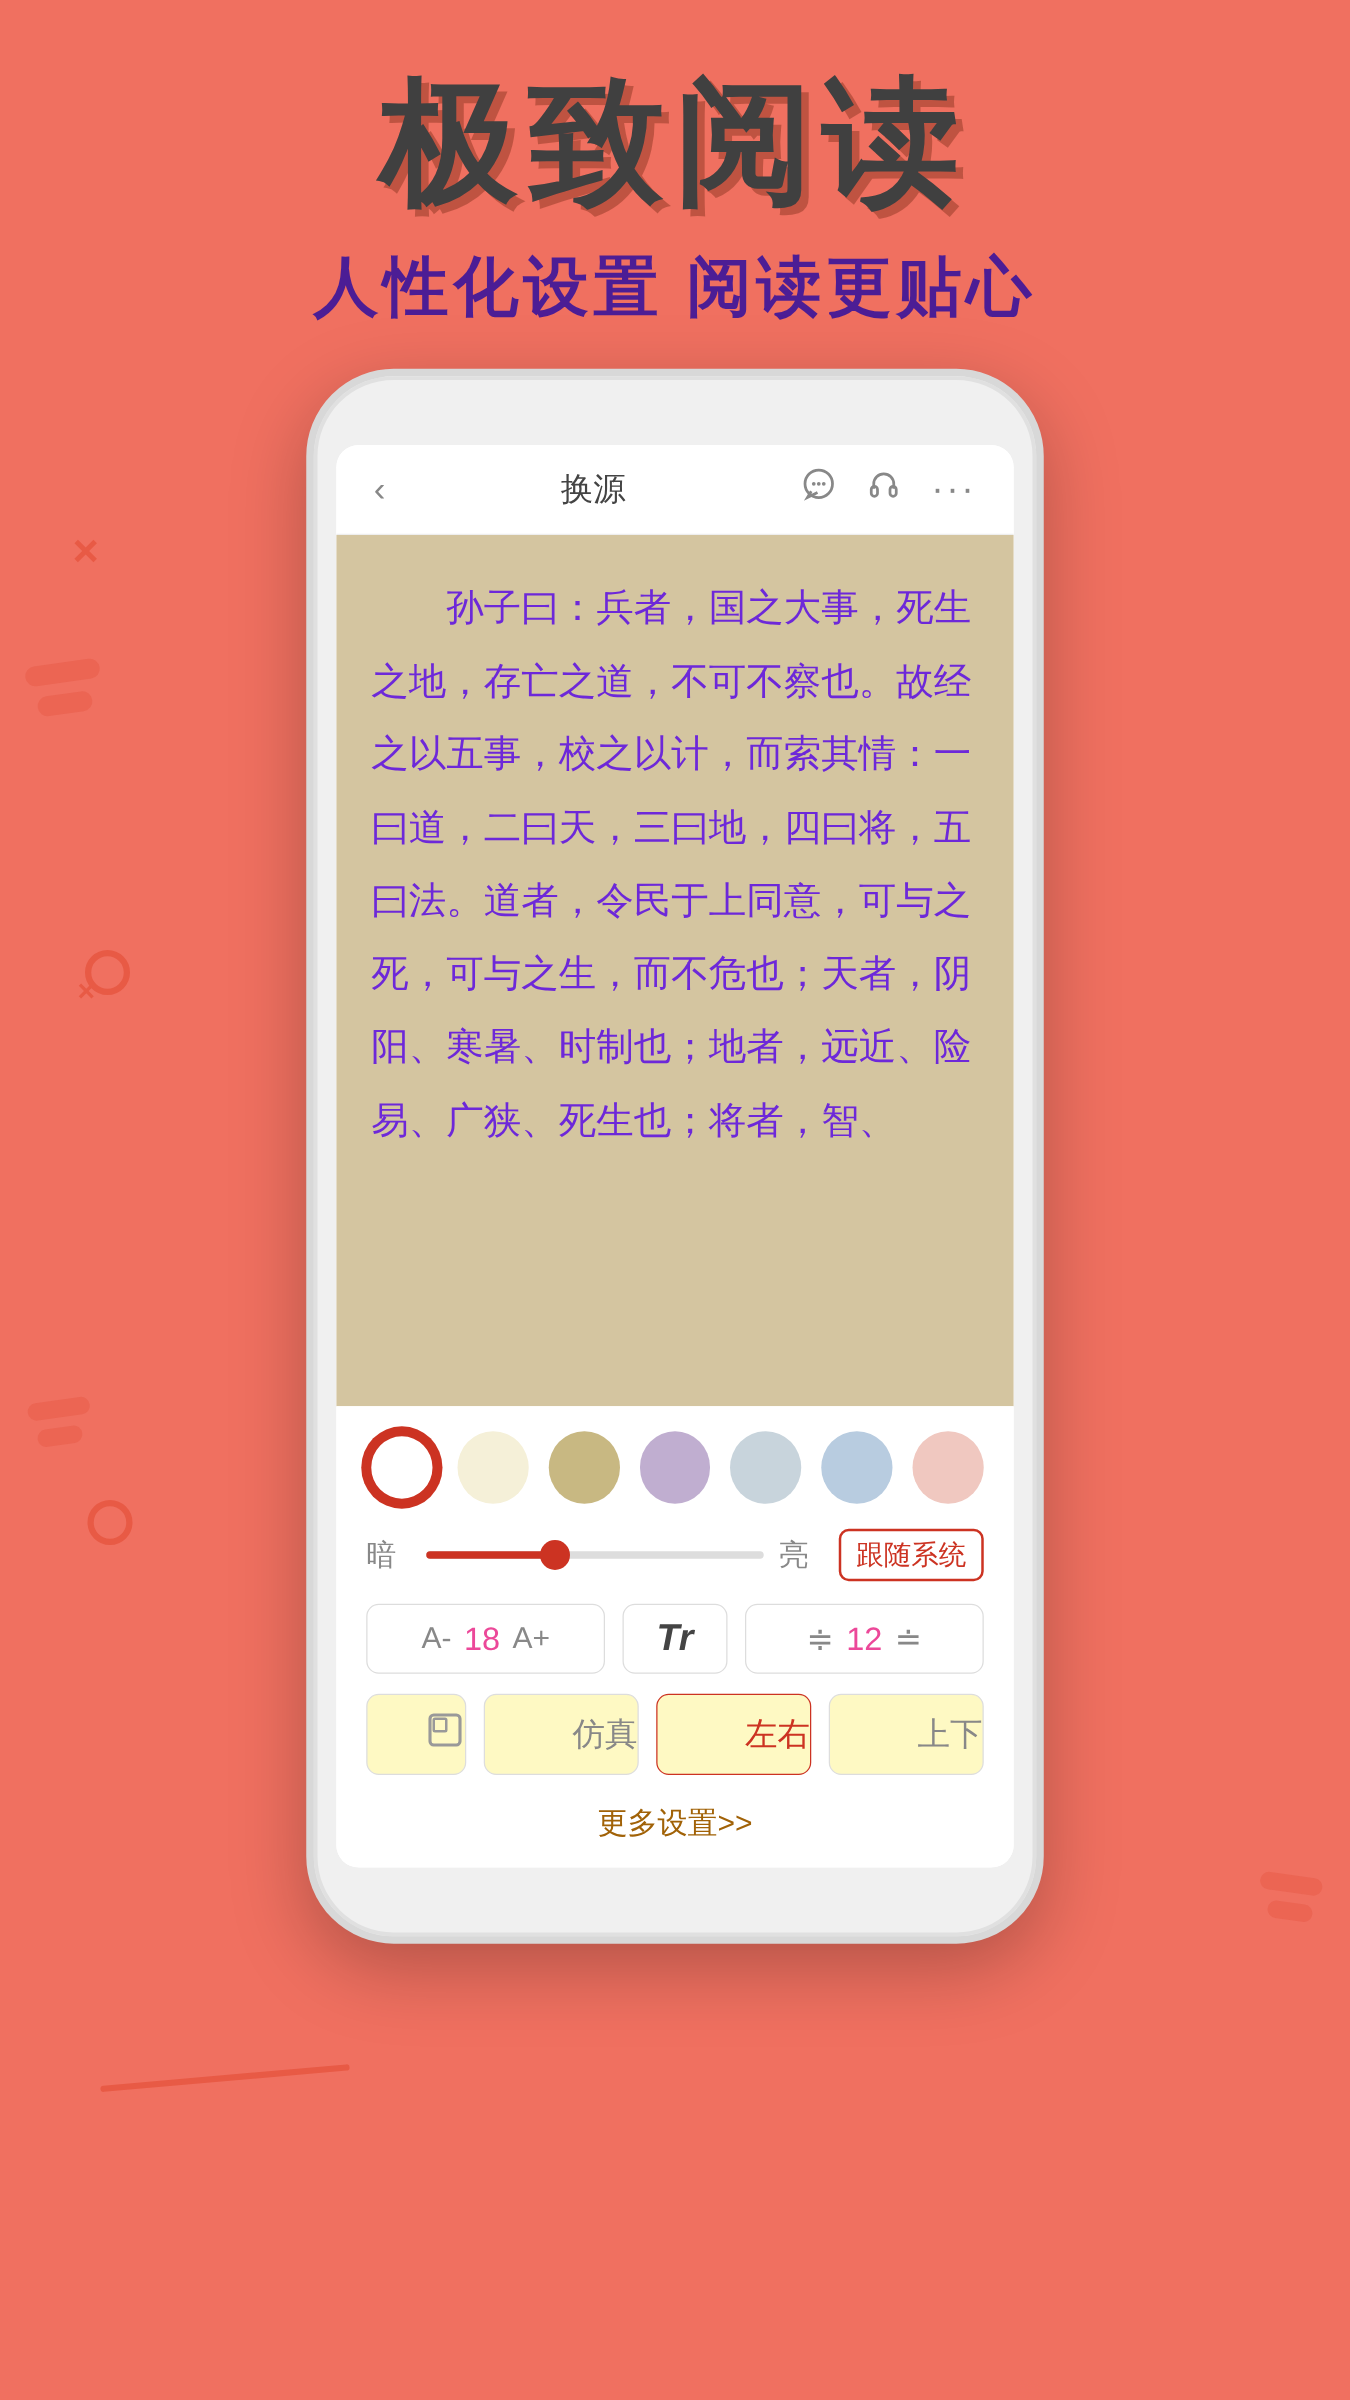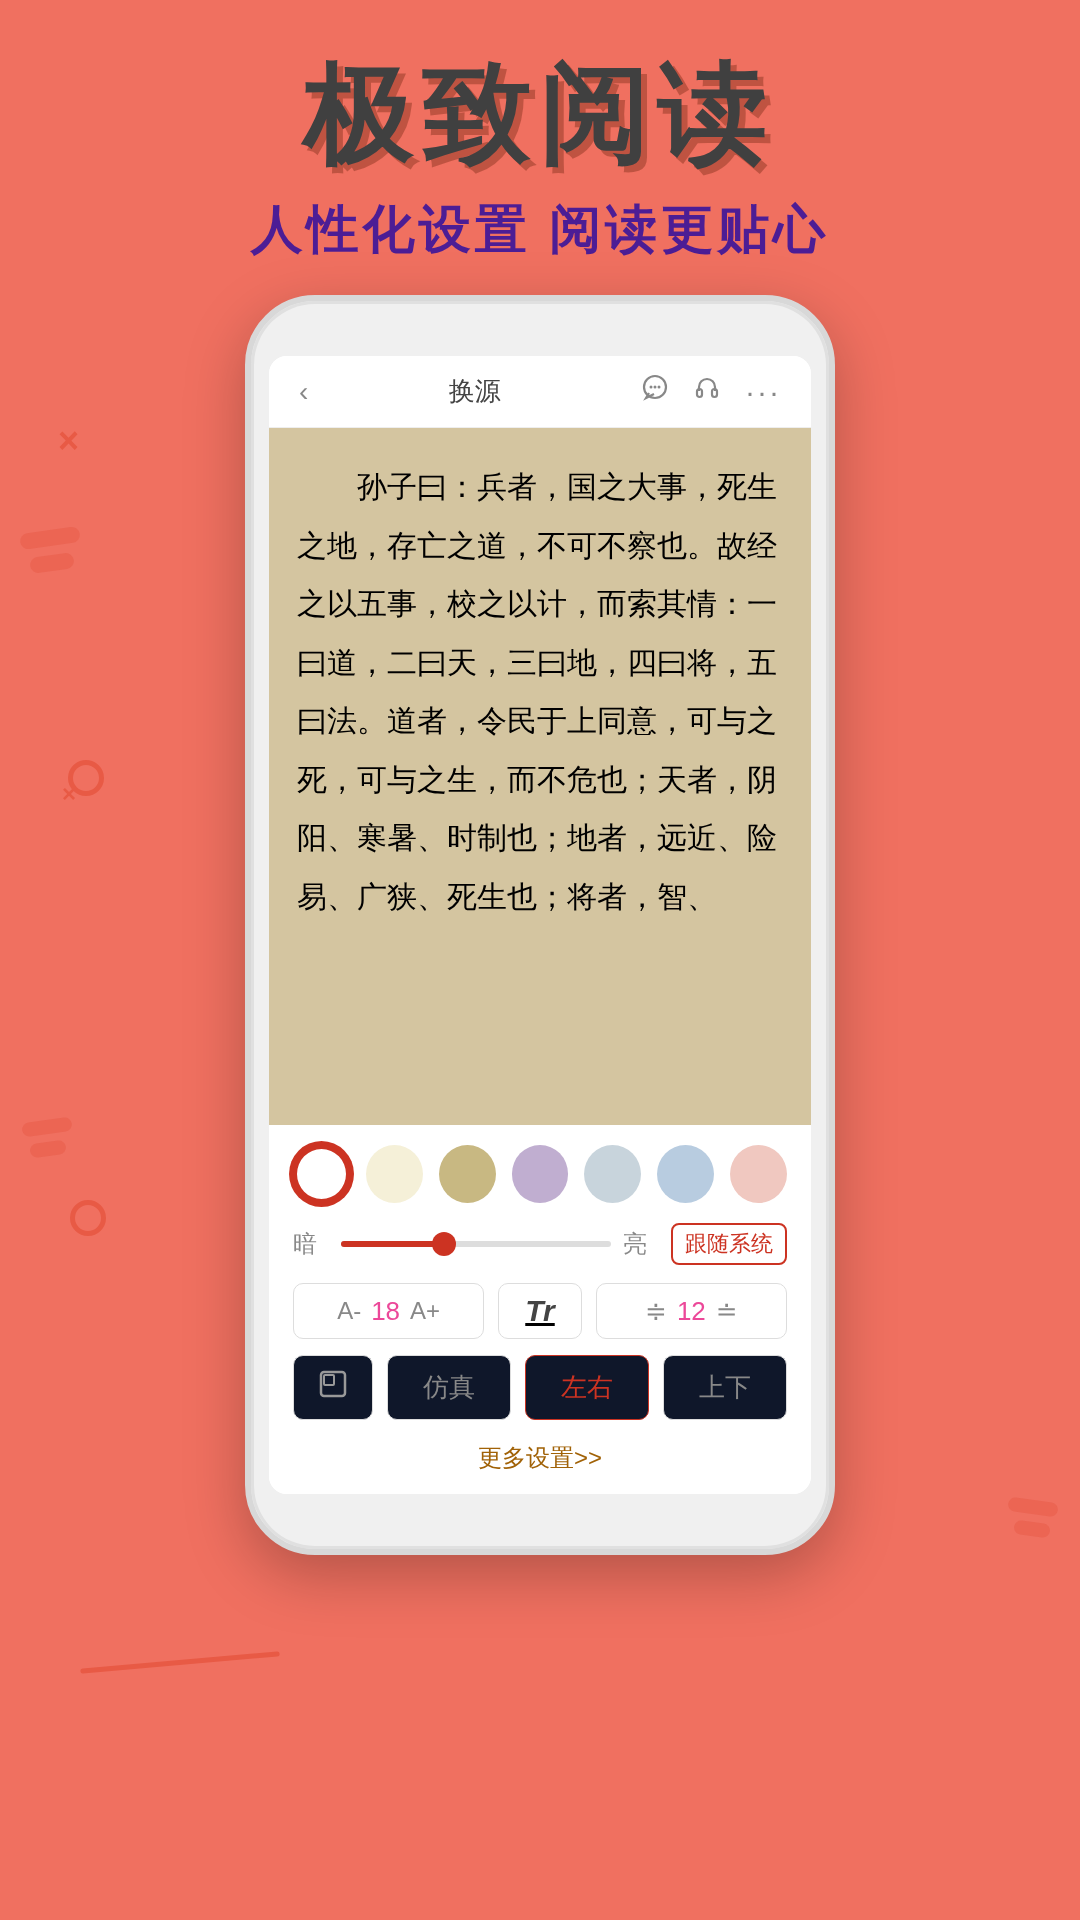--- a/index.html
+++ b/index.html
@@ -115,21 +115,21 @@
     .book-chapter-title {
       font-size: 46px;
       font-weight: 900;
       color: #3a2010;
       margin-bottom: 24px;
       font-family: 'SimSun', 'STSong', serif;
     }
 
     .book-text {
       font-size: 30px;
-      color: #000000;
+      color: #6d28d9;
       line-height: 1.95;
       text-indent: 2em;
       font-family: 'SimSun', 'STSong', serif;
     }
 
     
     .settings-panel {
       background: #fff;
       padding: 20px 24px 16px;
     }
@@ -233,39 +233,38 @@
       color: #ec4899;
     }
 
     .font-type-box {
       border: 1.5px solid #ddd;
       border-radius: 10px;
       padding: 10px 22px;
       display: flex;
       align-items: center;
       justify-content: flex-end;
-      text-decoration: underline;
     }
 
     
     .page-mode-row {
       display: flex;
       gap: 14px;
       margin-bottom: 14px;
     }
 
     .page-mode-btn {
       flex: 1;
       border: 1.5px solid #ddd;
       border-radius: 10px;
       padding: 12px 0;
-      text-align: center;
+      text-align: right;
       font-size: 26px;
       color: #888;
-      background: #0f172a;
+      background: #fef9c3;
     }
 
     .page-mode-btn.icon-btn {
       flex: 0 0 80px;
     }
 
     .page-mode-btn.active {
       border-color: #cc3322;
       color: #cc3322;
     }

